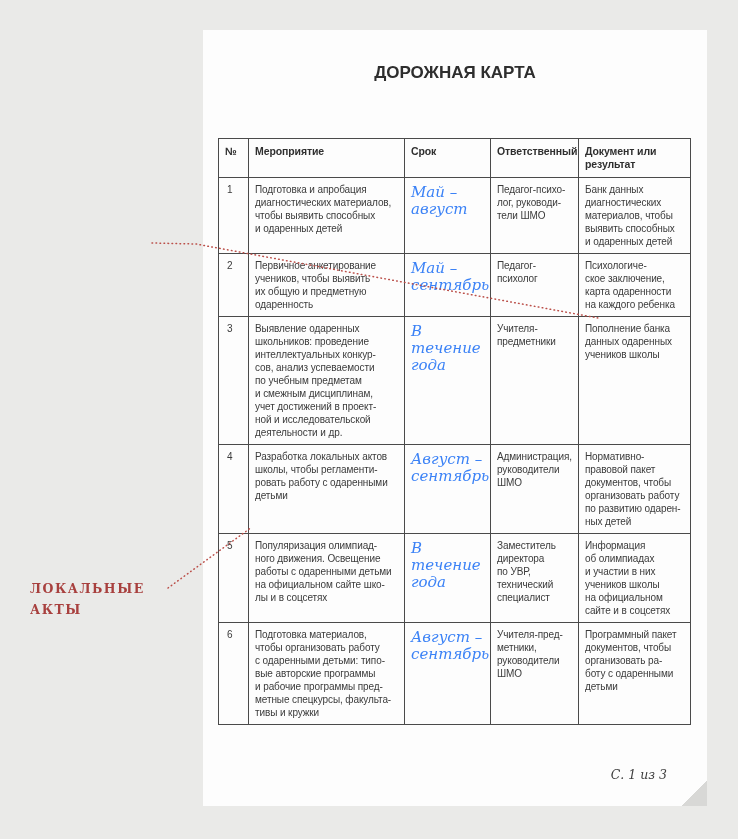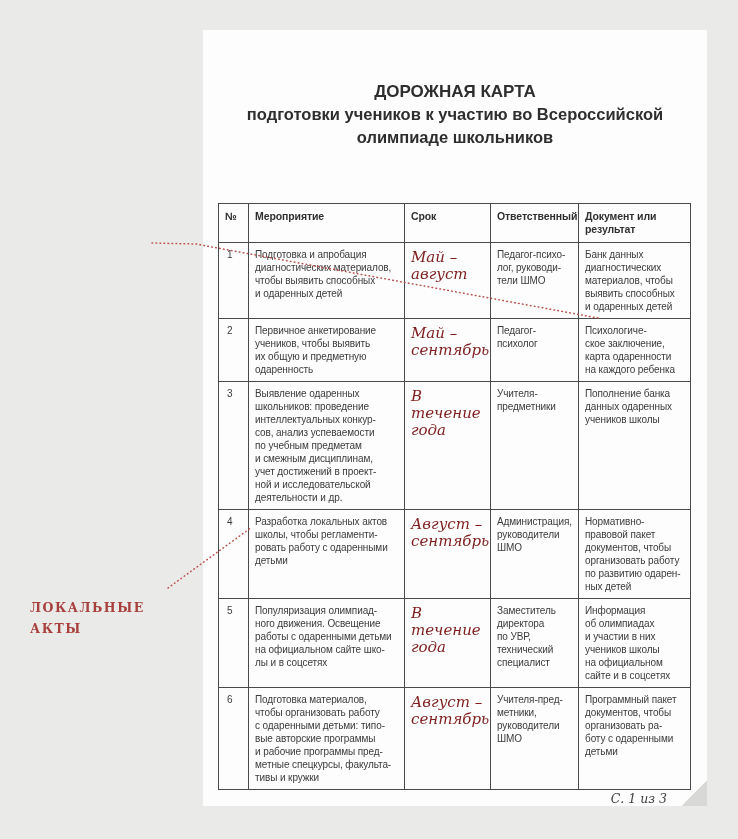--- a/index.html
+++ b/index.html
@@ -13,59 +13,57 @@
   }
   html,body{margin:0;padding:0;}
   body{background:var(--canvas-bg);font-family:"Liberation Sans",sans-serif;}
   .canvas{position:relative;width:738px;height:839px;background:var(--canvas-bg);overflow:hidden;}
 
   
   .page{position:absolute;left:203px;top:30px;width:504px;height:776px;background:var(--page-bg);}
   .fold{position:absolute;right:0;bottom:0;width:26px;height:26px;
         background:linear-gradient(315deg,var(--fold-color) 49.5%,rgba(0,0,0,0) 50%);}
 
-  .title{margin:50px 0 0;text-align:center;font:bold 17px/23px "Liberation Sans",sans-serif;color:#2e2e2e;}
+  .title{margin:31px 0 0;text-align:center;font:bold 17px/23px "Liberation Sans",sans-serif;color:#2e2e2e;}
   .subtitle{margin:0;text-align:center;font:bold 16.5px/23px "Liberation Sans",sans-serif;color:#2e2e2e;white-space:pre-line;}
 
   table.roadmap{margin:54px 0 0 15px;border-collapse:collapse;width:472px;table-layout:fixed;}
   .roadmap th,.roadmap td{border:1px solid var(--table-border);vertical-align:top;padding:5px 6px;
         font:10px/13px "Liberation Sans",sans-serif;letter-spacing:-0.1px;color:var(--text-color);
         white-space:pre-line;text-align:left;overflow:hidden;}
   .roadmap th{font-weight:bold;font-size:10.5px;line-height:13px;padding:6px;color:#2f2f2f;}
-  .roadmap td.term{font:italic 15px/17px "DejaVu Serif",serif;letter-spacing:0;color:#7f1d1d;padding-top:6px;}
+  .roadmap td.term{font:italic 15px/17px "DejaVu Serif",serif;letter-spacing:0;color:#3b82f6;padding-top:6px;}
   .roadmap td.num{padding-left:8px;}
 
   
   .note{position:absolute;left:30px;width:170px;}
   .note-1{top:205px;}
-  .note-2{top:597px;}
+  .note-2{top:578px;}
   .note h3{margin:0 0 8px;font:bold 12.5px/21px "DejaVu Serif",serif;color:var(--accent-red);
            letter-spacing:1.5px;white-space:pre-line;}
   .note p{margin:0;font:12.5px/18px "DejaVu Serif",serif;color:#3f3f3f;letter-spacing:-0.2px;white-space:pre-line;}
 
   .leaders{position:absolute;left:0;top:0;pointer-events:none;z-index:5;}
 
-  .pagenum{position:absolute;right:40px;bottom:0;font:italic 12.5px "DejaVu Serif",serif;color:#3f3f3f;}
+  .pagenum{position:absolute;right:40px;bottom:24px;font:italic 12.5px "DejaVu Serif",serif;color:#3f3f3f;}
 </style>
 </head>
 <body>
 
 <div class="canvas">
 
   <aside class="note note-1">
   </aside>
 
   <aside class="note note-2">
     <h3>ЛОКАЛЬНЫЕ АКТЫ</h3>
   </aside>
 
   <div class="page">
     <h1 class="title">ДОРОЖНАЯ КАРТА</h1>
-    <h2 class="subtitle">подготовки учеников к участию во Всероссийской
-олимпиаде школьников</h2>
 
     <table class="roadmap">
       <colgroup>
         <col style="width:30px">
           <col style="width:156px">
           <col style="width:86px">
           <col style="width:88px">
           <col style="width:112px">
       </colgroup>
       <thead>

